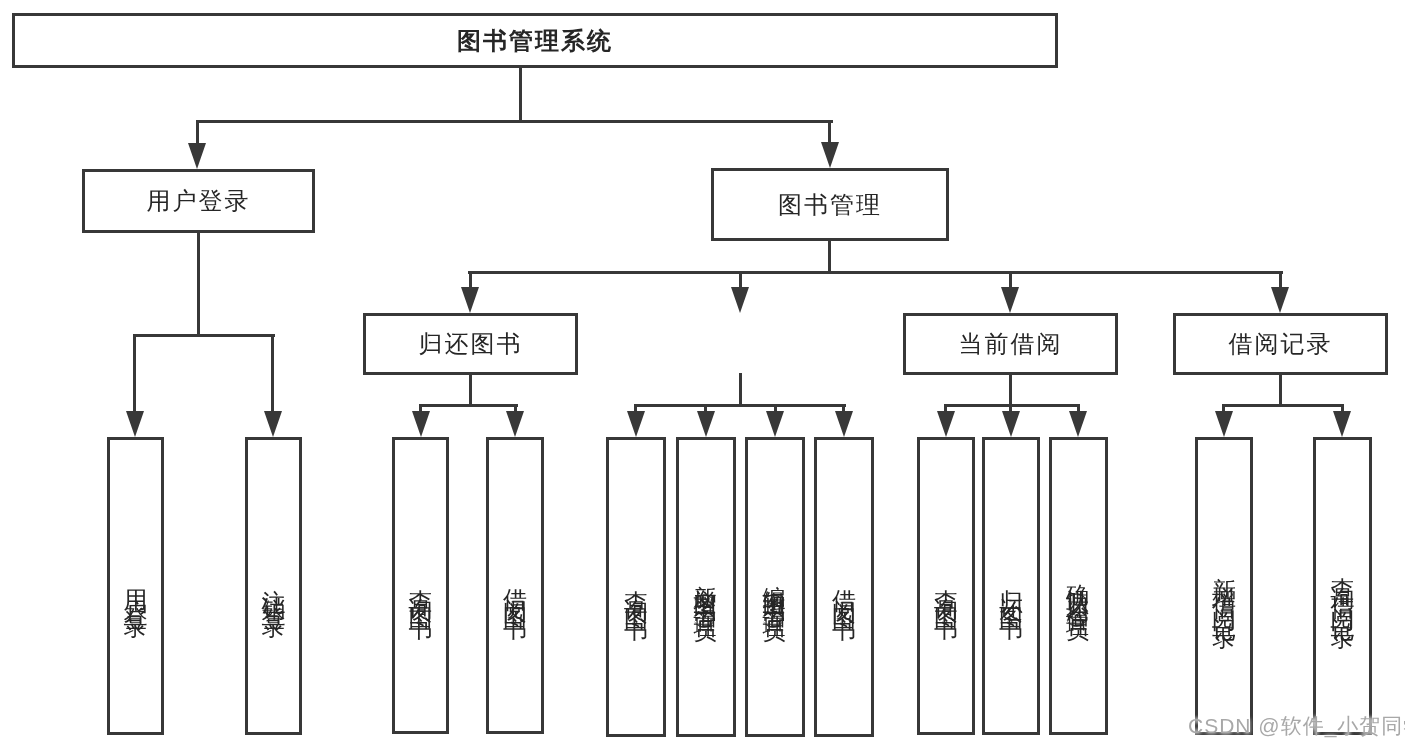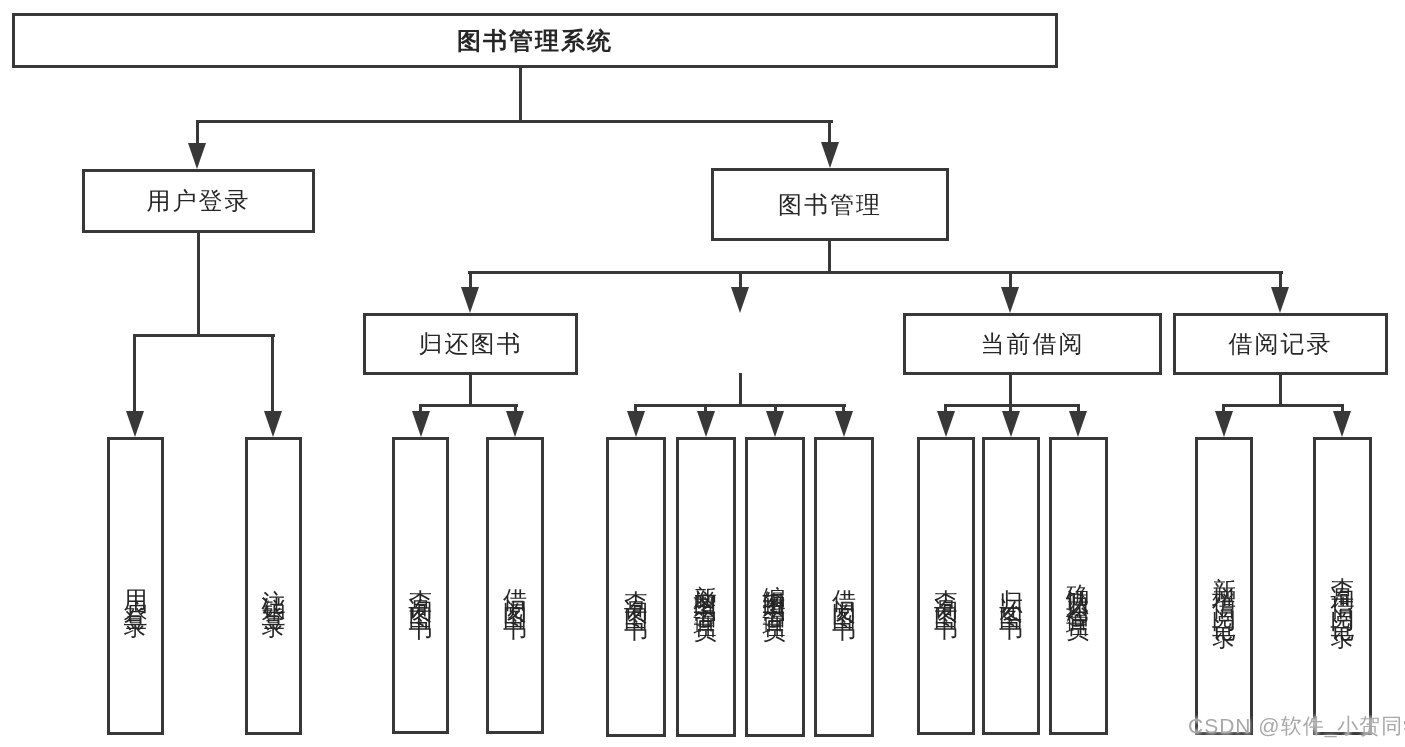--- a/index.html
+++ b/index.html
@@ -111,21 +111,21 @@
   <div class="vline" style="left:1341px;top:404px;height:12px;"></div>
   <div class="arrow" style="left:1215px;top:411px;"></div>
   <div class="arrow" style="left:1333px;top:411px;"></div>
 
   <div class="node" style="left:12px;top:13px;width:1046px;height:55px;font-weight:bold;">图书管理系统</div>
 
   <div class="node" style="left:82px;top:169px;width:233px;height:64px;">用户登录</div>
   <div class="node" style="left:711px;top:168px;width:238px;height:73px;">图书管理</div>
 
   <div class="node" style="left:363px;top:313px;width:215px;height:62px;">归还图书</div>
-  <div class="node" style="left:903px;top:313px;width:259px;height:62px;">当前借阅</div>
+  <div class="node" style="left:903px;top:313px;width:215px;height:62px;">当前借阅</div>
   <div class="node" style="left:1173px;top:313px;width:215px;height:62px;">借阅记录</div>
 
   <div class="node vnode" style="left:107px;top:437px;width:57px;height:298px;">用户登录</div>
   <div class="node vnode" style="left:245px;top:437px;width:57px;height:298px;">注销登录</div>
 
   <div class="node vnode" style="left:392px;top:437px;width:57px;height:297px;">查询图书</div>
   <div class="node vnode" style="left:486px;top:437px;width:58px;height:297px;">借阅图书</div>
 
   <div class="node vnode" style="left:606px;top:437px;width:60px;height:300px;">查询图书</div>
   <div class="node vnode v-long" style="left:676px;top:437px;width:60px;height:300px;">新增图书（管理员）</div>

